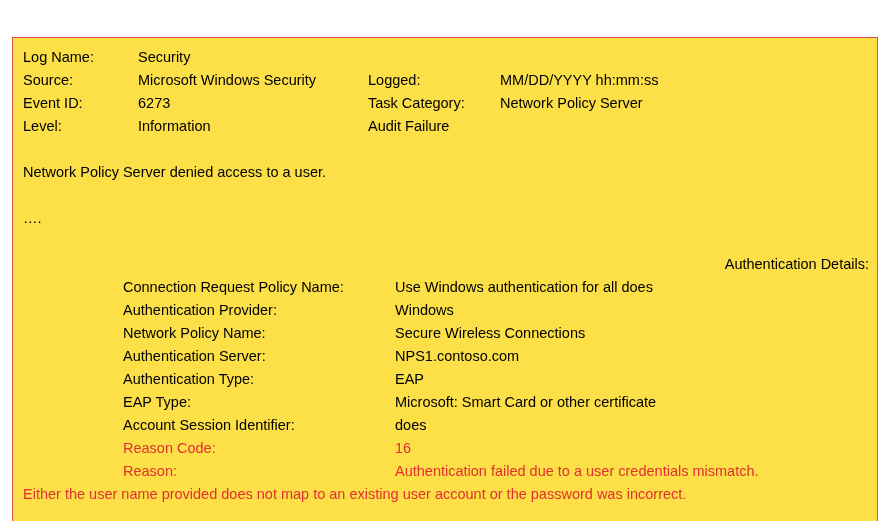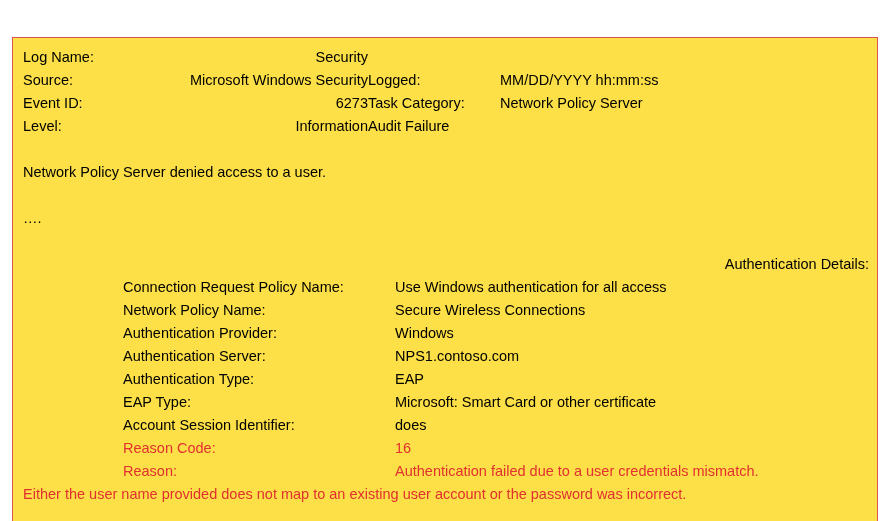--- a/index.html
+++ b/index.html
@@ -40,21 +40,20 @@
     align-items: baseline;
     height: 23px;
   }
   .hdr-label {
     width: 115px;
     flex: 0 0 115px;
   }
   .hdr-value {
     flex: 0 0 230px;
     width: 230px;
-    text-align: right;
   }
   .hdr-label2 {
     flex: 0 0 132px;
     width: 132px;
   }
   .hdr-value2 {
     flex: 1 1 auto;
   }
   .spacer-md { height: 23px; }
 
@@ -126,29 +125,29 @@
     <div class="spacer-md"></div>
 
     <div class="para">….</div>
 
     <div class="spacer-md"></div>
 
     <div class="section-title">Authentication Details:</div>
 
     <div class="detail-row">
       <span class="detail-label">Connection Request Policy Name:</span>
-      <span class="detail-value">Use Windows authentication for all access</span>
+      <span class="detail-value">Use Windows authentication for all does</span>
+    </div>
+    <div class="detail-row">
+      <span class="detail-label">Authentication Provider:</span>
+      <span class="detail-value">Windows</span>
     </div>
     <div class="detail-row">
       <span class="detail-label">Network Policy Name:</span>
       <span class="detail-value">Secure Wireless Connections</span>
-    </div>
-    <div class="detail-row">
-      <span class="detail-label">Authentication Provider:</span>
-      <span class="detail-value">Windows</span>
     </div>
     <div class="detail-row">
       <span class="detail-label">Authentication Server:</span>
       <span class="detail-value">NPS1.contoso.com</span>
     </div>
     <div class="detail-row">
       <span class="detail-label">Authentication Type:</span>
       <span class="detail-value">EAP</span>
     </div>
     <div class="detail-row">

